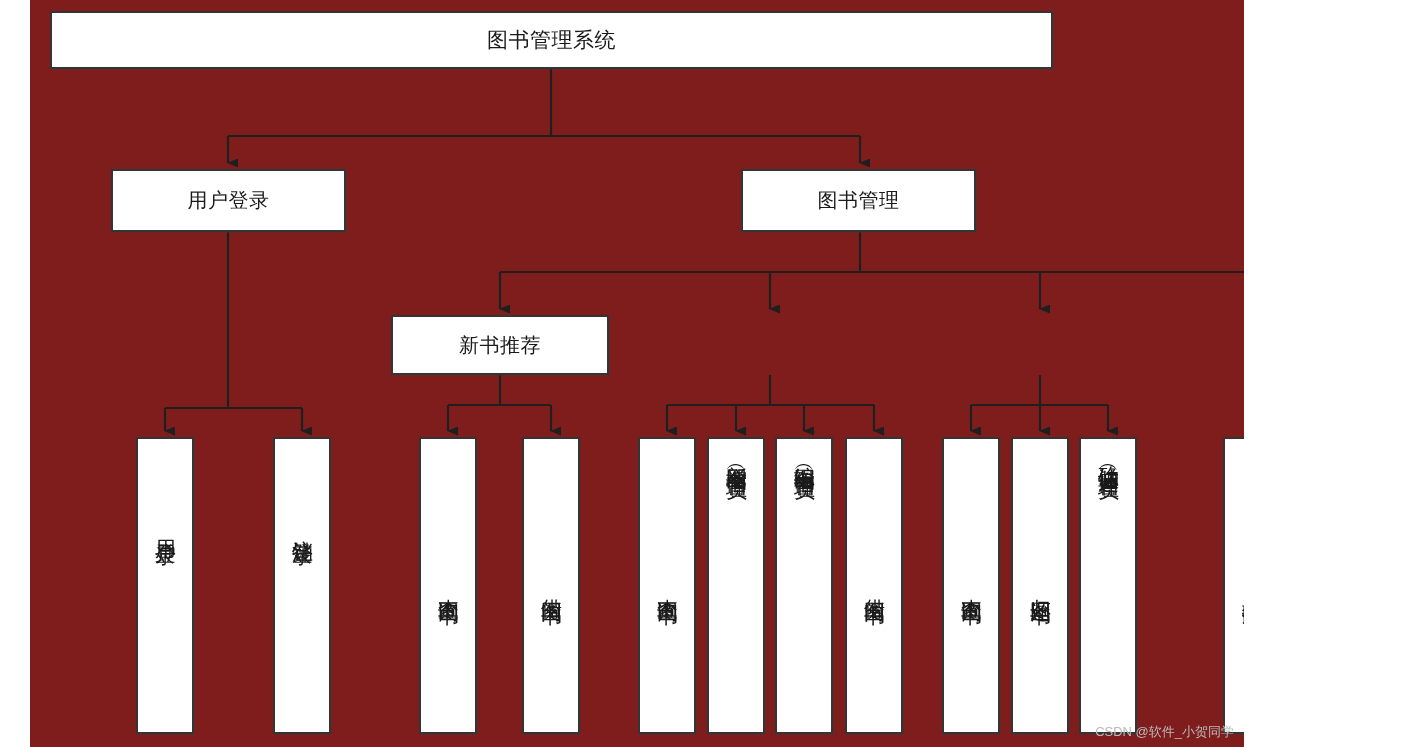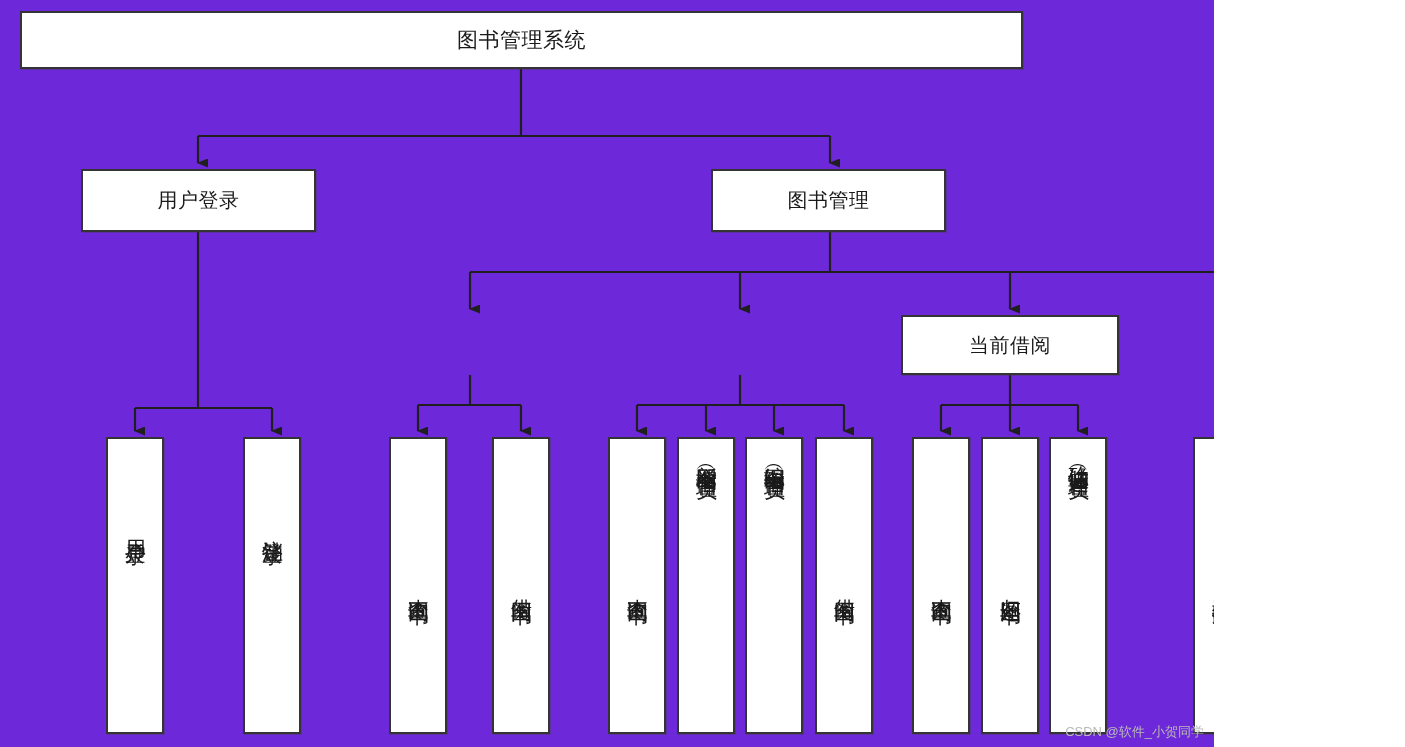--- a/index.html
+++ b/index.html
@@ -7,22 +7,23 @@
     padding: 0;
     background: #ffffff;
   }
   body {
     font-family: "Liberation Sans", "DejaVu Sans", sans-serif;
   }
   #canvas {
     position: relative;
     width: 1214px;
     height: 747px;
-    background: #6d28d9;
+    background: #7f1d1d;
     overflow: hidden;
+    margin-left: 30px;
   }
   svg.edges {
     position: absolute;
     left: 0;
     top: 0;
     width: 1405px;
     height: 747px;
     pointer-events: none;
   }
   .node {
@@ -137,22 +138,22 @@
     <span class="node-label">图书管理系统</span>
   </div>
 
   <div class="node level2" style="left:81px; top:169px; width:235px; height:63px;">
     <span class="node-label">用户登录</span>
   </div>
   <div class="node level2" style="left:711px; top:169px; width:235px; height:63px;text-align:right;">
     <span class="node-label">图书管理</span>
   </div>
 
-  <div class="node level3" style="left:901px; top:315px; width:218px; height:60px;">
-    <span class="node-label">当前借阅</span>
+  <div class="node level3" style="left:361px; top:315px; width:218px; height:60px;">
+    <span class="node-label">新书推荐</span>
   </div>
 
   <div class="node leaf" style="left:106px; top:437px; width:58px; height:297px;">
     <div class="leaf-inner align-low">
       <span class="node-label">用户登录</span>
     </div>
   </div>
   <div class="node leaf" style="left:243px; top:437px; width:58px; height:297px;">
     <div class="leaf-inner align-low">
       <span class="node-label">注销登录</span>

